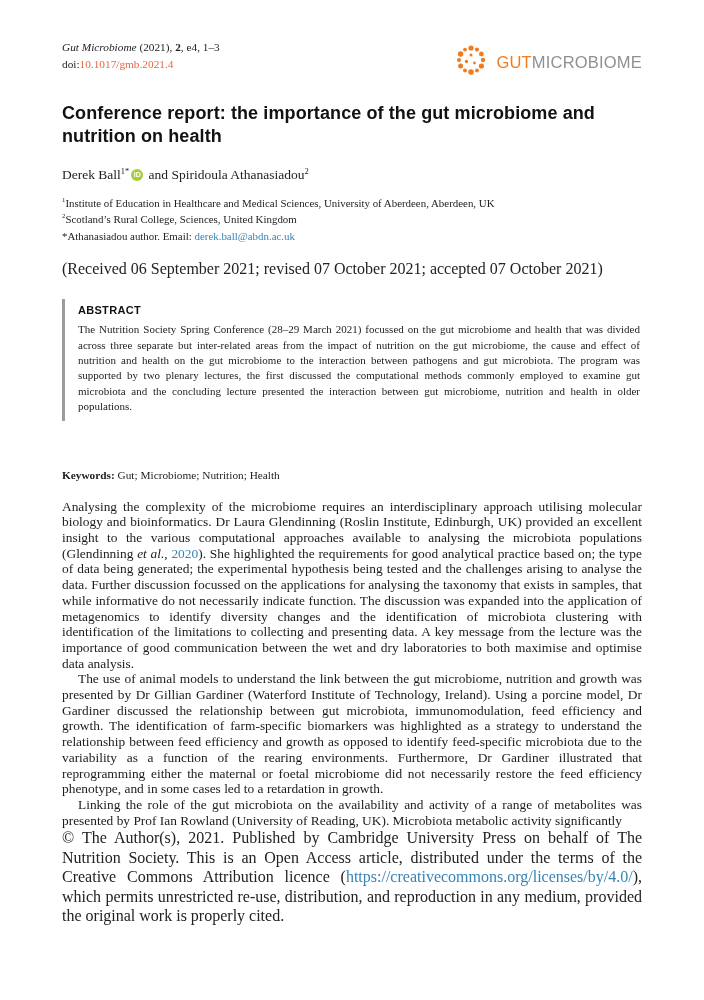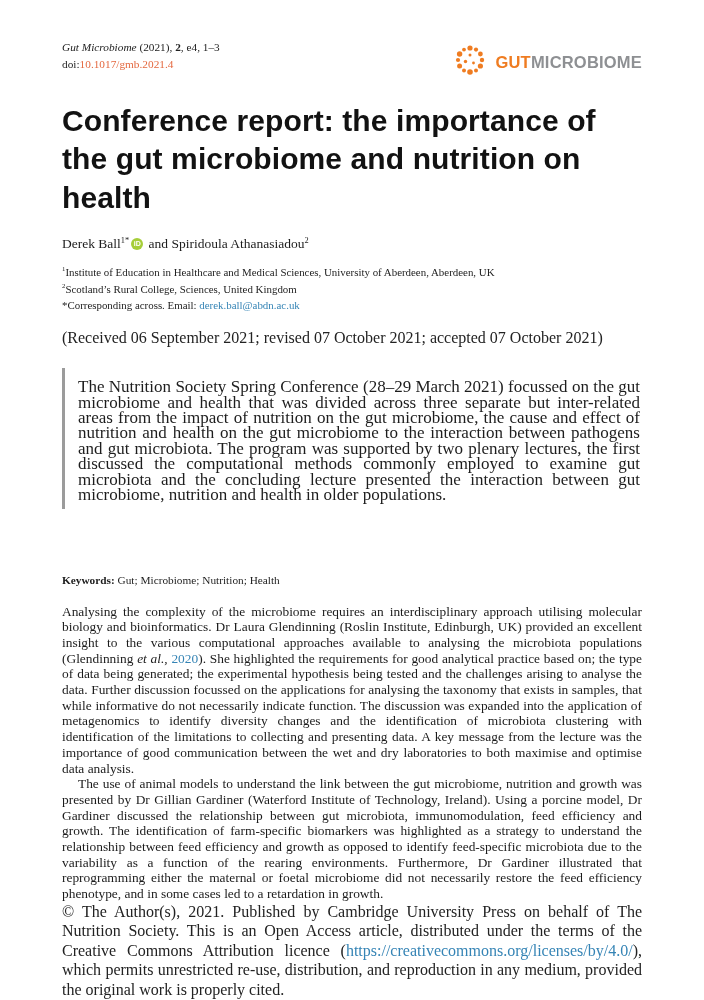--- a/index.html
+++ b/index.html
@@ -19,30 +19,30 @@
   
   .topbar { display:flex; justify-content:space-between; align-items:flex-start; }
   .citation { font-size:11.3px; line-height:1.4; color:#222; }
   .citation i { font-style:italic; }
   .doi-line { margin-top:1px; }
   a { text-decoration:none; cursor:pointer; }
   .doi-link { color:#e4683f; }
   .blue-link { color:#3584b5; }
 
   .logo { display:flex; align-items:center; gap:7px; margin-top:2px; }
-  .logo-text { font-family:"Liberation Sans","DejaVu Sans",sans-serif; font-weight:bold; font-size:16.5px; letter-spacing:.2px; }
+  .logo-text { font-family:"Liberation Sans","DejaVu Sans",sans-serif; font-weight:normal; font-size:16.5px; letter-spacing:.2px; }
   .logo-gut { color:#ef7c21; }
   .logo-micro { color:#8e9093; }
 
   .review-label {
     margin-top:26px; font-size:10px; font-weight:bold; letter-spacing:2.2px; color:#1d1d1d;
   }
 
   .title {
-    margin-top:20px; font-size:30px; font-weight:700; line-height:1.28; color:#121212;
+    margin-top:20px; font-size:18px; font-weight:700; line-height:1.28; color:#121212;
     letter-spacing:.1px;
   }
 
   .authors { margin-top:19px; font-size:13.5px; color:#1c1c1c; }
   sup { font-size:62%; vertical-align:super; line-height:0; }
   .orcid {
     display:inline-block; width:12px; height:12px; border-radius:50%;
     background:#a6ce39; color:#fff; font-family:"Liberation Sans",sans-serif;
     font-size:7px; font-weight:bold; text-align:center; line-height:12px;
     vertical-align:2px; margin:0 2px;
@@ -51,24 +51,24 @@
   .affiliations { margin-top:12px; font-size:10.9px; line-height:1.5; color:#222; }
   .history { margin-top:16px; font-size:16px; color:#222; }
 
   .abstract-box {
     margin-top:21px;
     border-left:3px solid #9b9b9b;
     padding:5px 2px 6px 13px;
   }
   .abstract-head { font-size:11px; font-weight:bold; letter-spacing:.3px; color:#111; }
   .abstract-text {
-    margin-top:6px; font-size:17px; line-height:15.4px; text-align:justify; color:#1d1d1d;
+    margin-top:6px; font-size:11px; line-height:15.4px; text-align:justify; color:#1d1d1d;
   }
 
-  .keywords { margin-top:65px; font-size:11.3px; color:#1d1d1d; }
+  .keywords { margin-top:48px; font-size:11.3px; color:#1d1d1d; }
   .keywords b { font-weight:bold; }
 
   .body-text { margin-top:18px; font-size:13.4px; line-height:15.7px; text-align:justify; color:#1b1b1b; }
   .body-text p + p { text-indent:16px; }
 
   .footer {
     margin-top:auto;
     font-size:16px; line-height:1.22; text-align:justify; color:#222;
   }
 </style>
@@ -110,31 +110,33 @@
   </div>
 
 
   <h1 class="title sans">Conference report: the importance of the gut microbiome and nutrition on health</h1>
 
   <div class="authors"><span>Derek Ball</span><sup>1*</sup><span class="orcid">iD</span> <span>and</span> <span>Spiridoula Athanasiadou</span><sup>2</sup></div>
 
   <div class="affiliations">
     <div><sup>1</sup><span>Institute of Education in Healthcare and Medical Sciences, University of Aberdeen, Aberdeen, UK</span></div>
     <div><sup>2</sup><span>Scotland’s Rural College, Sciences, United Kingdom</span></div>
-    <div><span>*Corresponding across. Email: </span><a class="blue-link">derek.ball@abdn.ac.uk</a></div>
+    <div><span>*Athanasiadou author. Email: </span><a class="blue-link">derek.ball@abdn.ac.uk</a></div>
   </div>
 
   <div class="history">(Received 06 September 2021; revised 07 October 2021; accepted 07 October 2021)</div>
 
   <div class="abstract-box">
+    <div class="abstract-head sans">ABSTRACT</div>
     <div class="abstract-text">The Nutrition Society Spring Conference (28–29 March 2021) focussed on the gut microbiome and health that was divided across three separate but inter-related areas from the impact of nutrition on the gut microbiome, the cause and effect of nutrition and health on the gut microbiome to the interaction between pathogens and gut microbiota. The program was supported by two plenary lectures, the first discussed the computational methods commonly employed to examine gut microbiota and the concluding lecture presented the interaction between gut microbiome, nutrition and health in older populations.</div>
   </div>
 
   <div class="keywords"><b>Keywords:</b> <span>Gut; Microbiome; Nutrition; Health</span></div>
 
   <div class="body-text">
     <p><span>Analysing the complexity of the microbiome requires an interdisciplinary approach utilising molecular biology and bioinformatics. Dr Laura Glendinning (Roslin Institute, Edinburgh, UK) provided an excellent insight to the various computational approaches available to analysing the microbiota populations (Glendinning </span><i>et al.</i><span>, </span><a class="blue-link">2020</a><span>). She highlighted the requirements for good analytical practice based on; the type of data being generated; the experimental hypothesis being tested and the challenges arising to analyse the data. Further discussion focussed on the applications for analysing the taxonomy that exists in samples, that while informative do not necessarily indicate function. The discussion was expanded into the application of metagenomics to identify diversity changes and the identification of microbiota clustering with identification of the limitations to collecting and presenting data. A key message from the lecture was the importance of good communication between the wet and dry laboratories to both maximise and optimise data analysis.</span></p>
     <p>The use of animal models to understand the link between the gut microbiome, nutrition and growth was presented by Dr Gillian Gardiner (Waterford Institute of Technology, Ireland). Using a porcine model, Dr Gardiner discussed the relationship between gut microbiota, immunomodulation, feed efficiency and growth. The identification of farm-specific biomarkers was highlighted as a strategy to understand the relationship between feed efficiency and growth as opposed to identify feed-specific microbiota due to the variability as a function of the rearing environments. Furthermore, Dr Gardiner illustrated that reprogramming either the maternal or foetal microbiome did not necessarily restore the feed efficiency phenotype, and in some cases led to a retardation in growth.</p>
+    <p>Linking the role of the gut microbiota on the availability and activity of a range of metabolites was presented by Prof Ian Rowland (University of Reading, UK). Microbiota metabolic activity significantly</p>
   </div>
 
   <div class="footer"><span>© The Author(s), 2021. Published by Cambridge University Press on behalf of The Nutrition Society. This is an Open Access article, distributed under the terms of the Creative Commons Attribution licence (</span><a class="blue-link">https://creativecommons.org/licenses/by/4.0/</a><span>), which permits unrestricted re-use, distribution, and reproduction in any medium, provided the original work is properly cited.</span></div>
 
 </div>
 
 </body></html>

